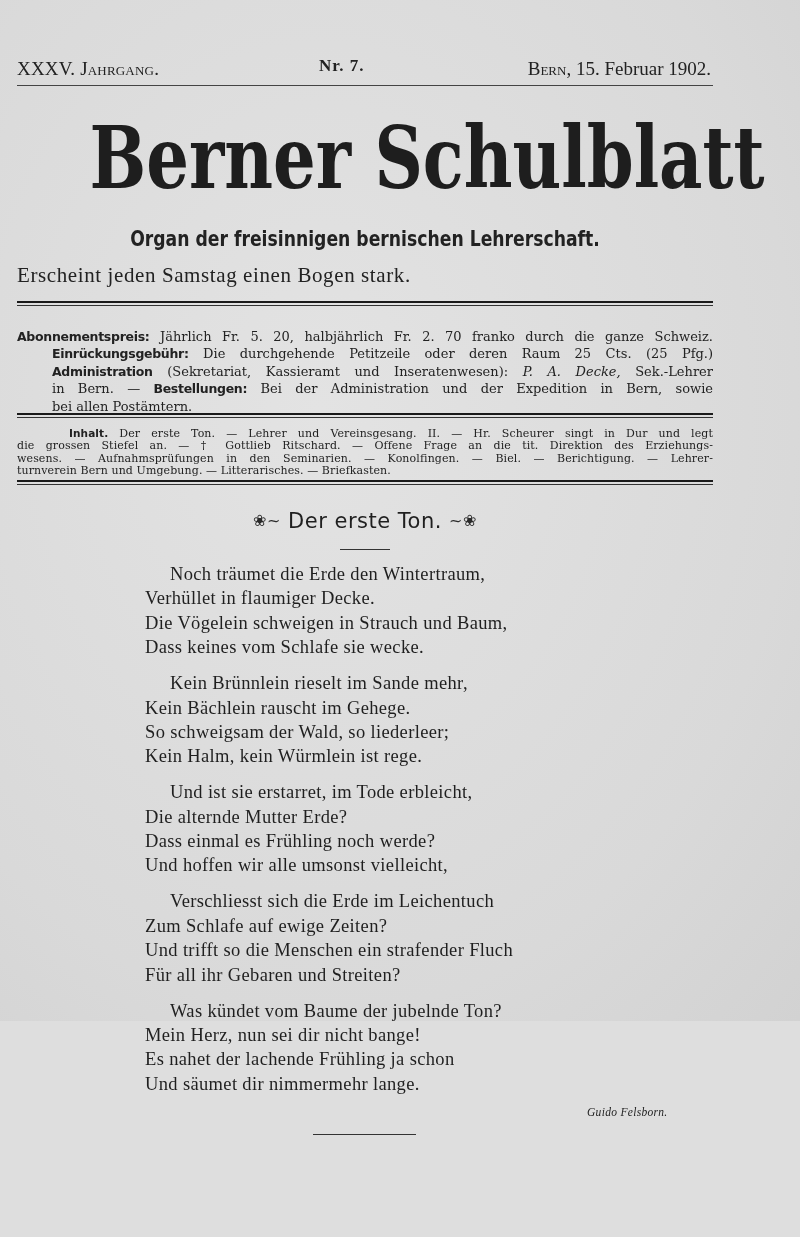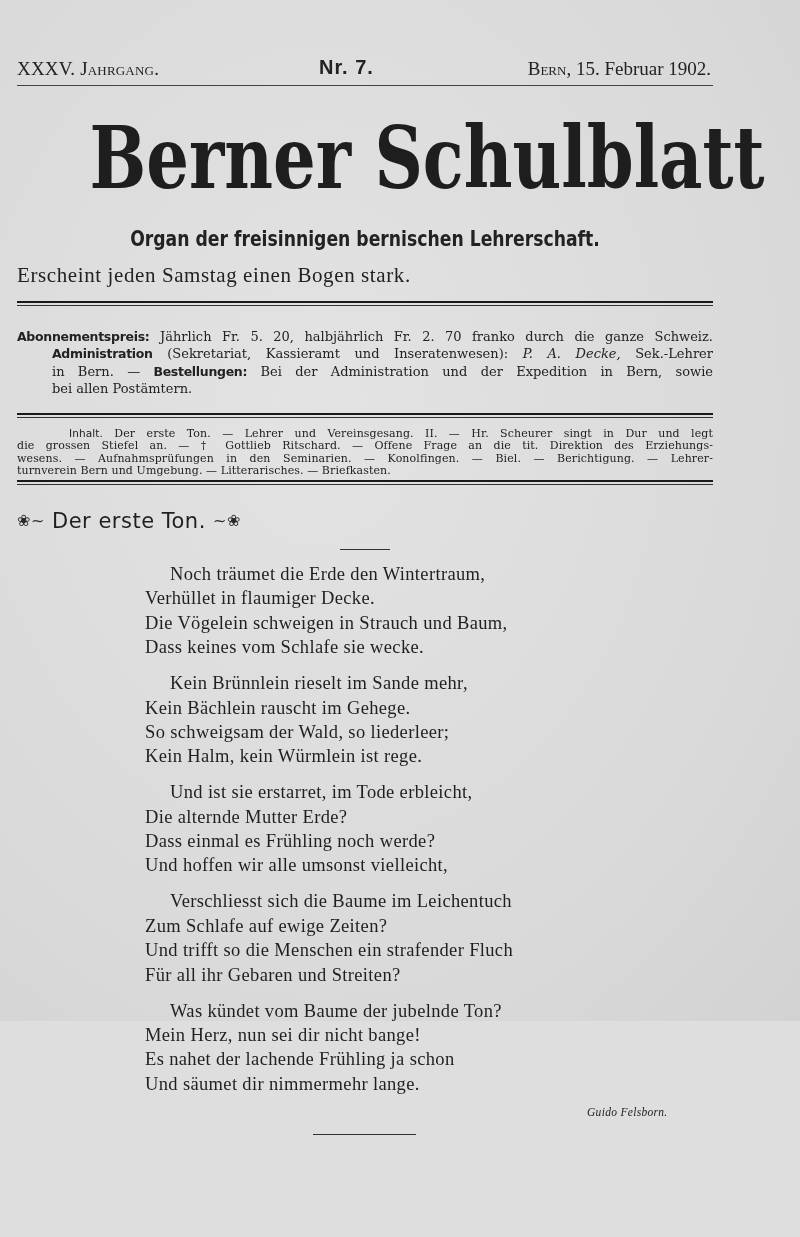--- a/index.html
+++ b/index.html
@@ -33,22 +33,22 @@
       font-size: 19px;
       color: #222;
     }
     .header-line .vol {
       position: absolute; left: 0; top: 0;
       letter-spacing: 0.2px;
     }
     .header-line .nr {
       position: absolute; left: 302px; top: -2px;
       font-weight: bold;
-      font-family: Liberation Sans, sans-serif;
-      font-size: 20px;
+      font-family: Liberation Serif, serif;
+      font-size: 17px;
       letter-spacing: 1px;
     }
     .header-line .date {
       position: absolute; right: 2px; top: 0;
     }
     .smallcaps { font-variant: small-caps; }
     .rule-thin {
       position: absolute;
       left: 17px; width: 696px;
       height: 1px; background: #444;
@@ -141,30 +141,30 @@
     .contents .line {
       white-space: nowrap;
       text-align: justify;
       text-align-last: justify;
       letter-spacing: 0.1px;
     }
     .contents .line.first { padding-left: 52px; }
     .contents .line.last { text-align-last: left; }
     .contents .label {
       font-family: "DejaVu Sans", sans-serif;
-      font-weight: normal;
+      font-weight: bold;
       font-size: 10.5px;
     }
 
     
     .poem-title {
       position: absolute;
       top: 509px;
       left: 17px; width: 696px;
-      text-align: left;
+      text-align: center;
       font-family: "DejaVu Sans", sans-serif;
       font-size: 21px;
       color: #1f1f1f;
       letter-spacing: 0.5px;
     }
     .poem-title .orn {
       font-size: 16px;
       color: #2a2a2a;
       vertical-align: 2px;
     }
@@ -214,20 +214,24 @@
   <div class="frequency">Erscheint jeden Samstag einen Bogen stark.</div>
 
   <div class="rule-double" style="top:301px;"></div>
 
   <div class="subs">
     <div class="line">
       <span class="label">Abonnementspreis:</span>
       <span>Jährlich Fr. 5. 20, halbjährlich Fr. 2. 70 franko durch die ganze Schweiz.</span>
     </div>
     <div class="line indent">
+      <span class="label">Einrückungsgebühr:</span>
+      <span>Die durchgehende Petitzeile oder deren Raum 25 Cts. (25 Pfg.)</span>
+    </div>
+    <div class="line indent">
       <span class="label">Administration</span>
       <span>(Sekretariat, Kassieramt und Inseratenwesen):</span>
       <span class="ital">P. A. Decke,</span>
       <span>Sek.-Lehrer</span>
     </div>
     <div class="line indent">
       <span>in Bern. —</span>
       <span class="label">Bestellungen:</span>
       <span>Bei der Administration und der Expedition in Bern, sowie</span>
     </div>
@@ -268,21 +272,21 @@
       <div class="verse">So schweigsam der Wald, so liederleer;</div>
       <div class="verse">Kein Halm, kein Würmlein ist rege.</div>
     </div>
     <div class="stanza">
       <div class="verse first">Und ist sie erstarret, im Tode erbleicht,</div>
       <div class="verse">Die alternde Mutter Erde?</div>
       <div class="verse">Dass einmal es Frühling noch werde?</div>
       <div class="verse">Und hoffen wir alle umsonst vielleicht,</div>
     </div>
     <div class="stanza">
-      <div class="verse first">Verschliesst sich die Baume im Leichentuch</div>
+      <div class="verse first">Verschliesst sich die Erde im Leichentuch</div>
       <div class="verse">Zum Schlafe auf ewige Zeiten?</div>
       <div class="verse">Und trifft so die Menschen ein strafender Fluch</div>
       <div class="verse">Für all ihr Gebaren und Streiten?</div>
     </div>
     <div class="stanza">
       <div class="verse first">Was kündet vom Baume der jubelnde Ton?</div>
       <div class="verse">Mein Herz, nun sei dir nicht bange!</div>
       <div class="verse">Es nahet der lachende Frühling ja schon</div>
       <div class="verse">Und säumet dir nimmermehr lange.</div>
     </div>

